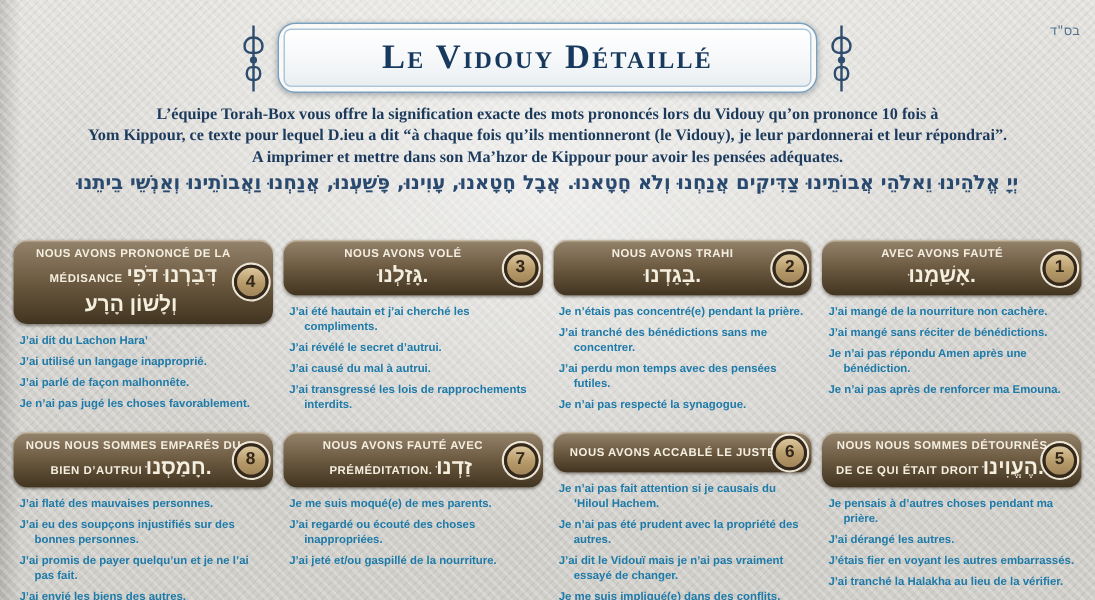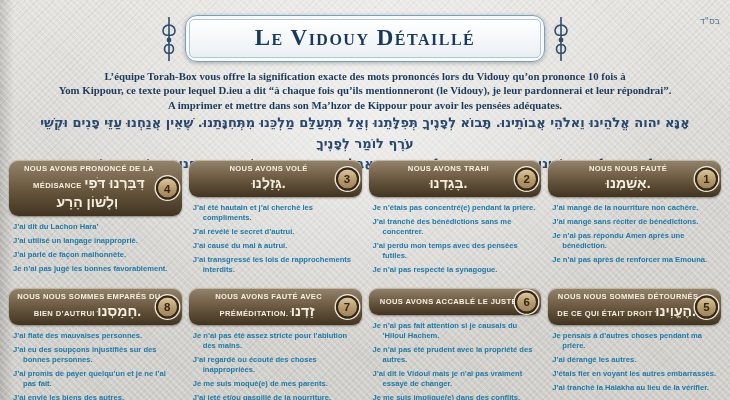--- a/index.html
+++ b/index.html
@@ -146,38 +146,37 @@
     </span>
   </div>
 
   <div class="intro">
     <div>L’équipe Torah-Box vous offre la signification exacte des mots prononcés lors du Vidouy qu’on prononce 10 fois à</div>
     <div>Yom Kippour, ce texte pour lequel D.ieu a dit “à chaque fois qu’ils mentionneront (le Vidouy), je leur pardonnerai et leur répondrai”.</div>
     <div>A imprimer et mettre dans son Ma’hzor de Kippour pour avoir les pensées adéquates.</div>
   </div>
 
   <div class="hebrew-par">
-    <div>אָנָּא יהוה אֱלֹהֵינוּ וֵאלֹהֵי אֲבוֹתֵינוּ. תָּבוֹא לְפָנֶיךָ תְּפִלָּתֵנוּ וְאַל תִּתְעַלַּם מַלְכֵּנוּ מִתְּחִנָּתֵנוּ. שֶׁאֵין אֲנַחְנוּ עַזֵּי פָנִים וּקְשֵׁי עֹרֶף לוֹמַר לְפָנֶיךָ</div>
     <div>יְיָ אֱלֹהֵינוּ וֵאלֹהֵי אֲבוֹתֵינוּ צַדִּיקִים אֲנַחְנוּ וְלֹא חָטָאנוּ. אֲבָל חָטָאנוּ, עָוִינוּ, פָּשַׁעְנוּ, אֲנַחְנוּ וַאֲבוֹתֵינוּ וְאַנְשֵׁי בֵיתֵנוּ</div>
   </div>
 
   <div class="grid" id="cards-grid">
       <div class="card hebrew-inline">
     <div class="card-header">
       <div class="hdr-text">
         <span class="card-title">NOUS AVONS PRONONCÉ DE LA MÉDISANCE</span>
         <span class="card-hebrew">דִּבַּרְנוּ דֹּפִי וְלָשׁוֹן הָרָע</span>
       </div>
       <div class="badge">4</div>
     </div>
     <ul class="card-items">
           <li>J’ai dit du Lachon Hara’</li>
           <li>J’ai utilisé un langage inapproprié.</li>
           <li>J’ai parlé de façon malhonnête.</li>
-          <li>Je n’ai pas jugé les bonnes favorablement.</li>
+          <li>Je n’ai pas jugé les choses favorablement.</li>
         </ul>
   </div>
       <div class="card hebrew-block">
     <div class="card-header">
       <div class="hdr-text">
         <span class="card-title">NOUS AVONS VOLÉ</span>
         <span class="card-hebrew">גָּזַלְנוּ.</span>
       </div>
       <div class="badge">3</div>
     </div>
@@ -199,21 +198,21 @@
     <ul class="card-items">
           <li>Je n’étais pas concentré(e) pendant la prière.</li>
           <li>J’ai tranché des bénédictions sans me concentrer.</li>
           <li>J’ai perdu mon temps avec des pensées futiles.</li>
           <li>Je n’ai pas respecté la synagogue.</li>
         </ul>
   </div>
       <div class="card hebrew-block">
     <div class="card-header">
       <div class="hdr-text">
-        <span class="card-title">NOUS NOUS FAUTÉ</span>
+        <span class="card-title">AVEC AVONS FAUTÉ</span>
         <span class="card-hebrew">אָשַׁמְנוּ.</span>
       </div>
       <div class="badge">1</div>
     </div>
     <ul class="card-items">
           <li>J’ai mangé de la nourriture non cachère.</li>
           <li>J’ai mangé sans réciter de bénédictions.</li>
           <li>Je n’ai pas répondu Amen après une bénédiction.</li>
           <li>Je n’ai pas après de renforcer ma Emouna.</li>
         </ul>
@@ -235,23 +234,22 @@
   </div>
       <div class="card hebrew-inline">
     <div class="card-header">
       <div class="hdr-text">
         <span class="card-title">NOUS AVONS FAUTÉ AVEC PRÉMÉDITATION.</span>
         <span class="card-hebrew">זַדְנוּ</span>
       </div>
       <div class="badge">7</div>
     </div>
     <ul class="card-items">
-          <li>Je n’ai pas été assez stricte pour l’ablution des mains.</li>
+          <li>Je me suis moqué(e) de mes parents.</li>
           <li>J’ai regardé ou écouté des choses inappropriées.</li>
-          <li>Je me suis moqué(e) de mes parents.</li>
           <li>J’ai jeté et/ou gaspillé de la nourriture.</li>
         </ul>
   </div>
       <div class="card hebrew-block">
     <div class="card-header">
       <div class="hdr-text">
         <span class="card-title">NOUS AVONS ACCABLÉ LE JUSTE</span>
       </div>
       <div class="badge">6</div>
     </div>

